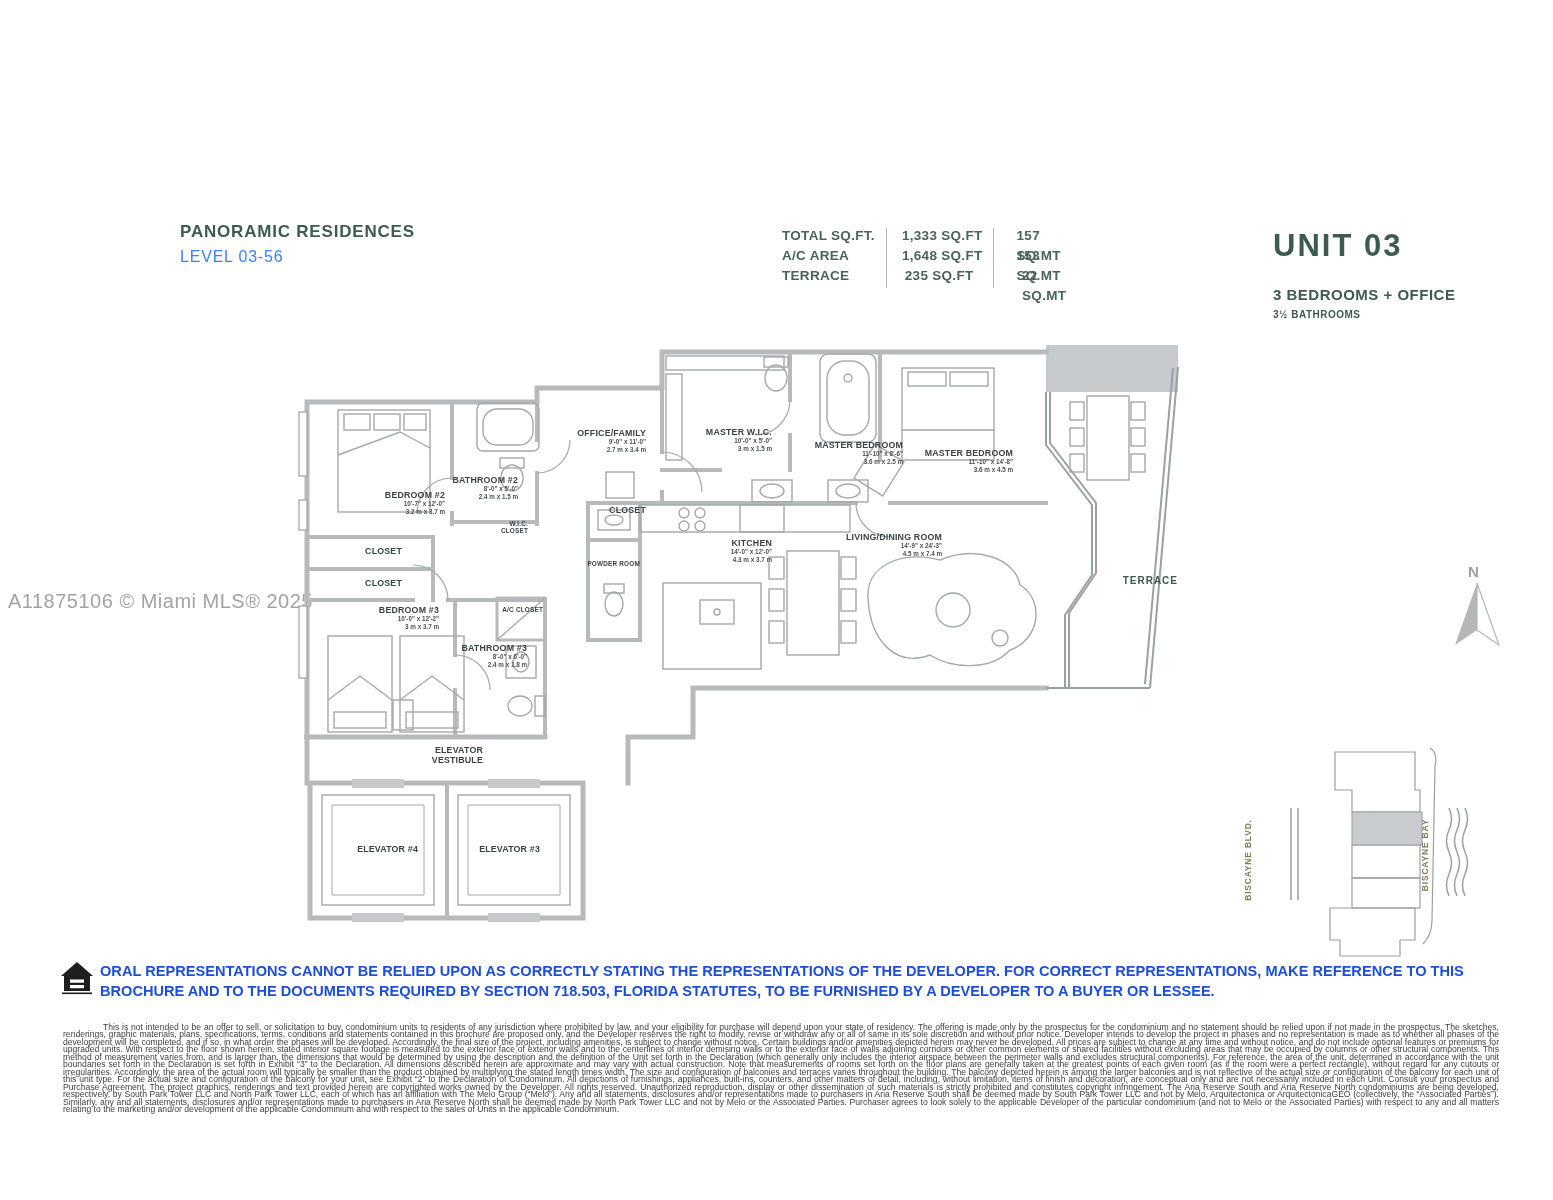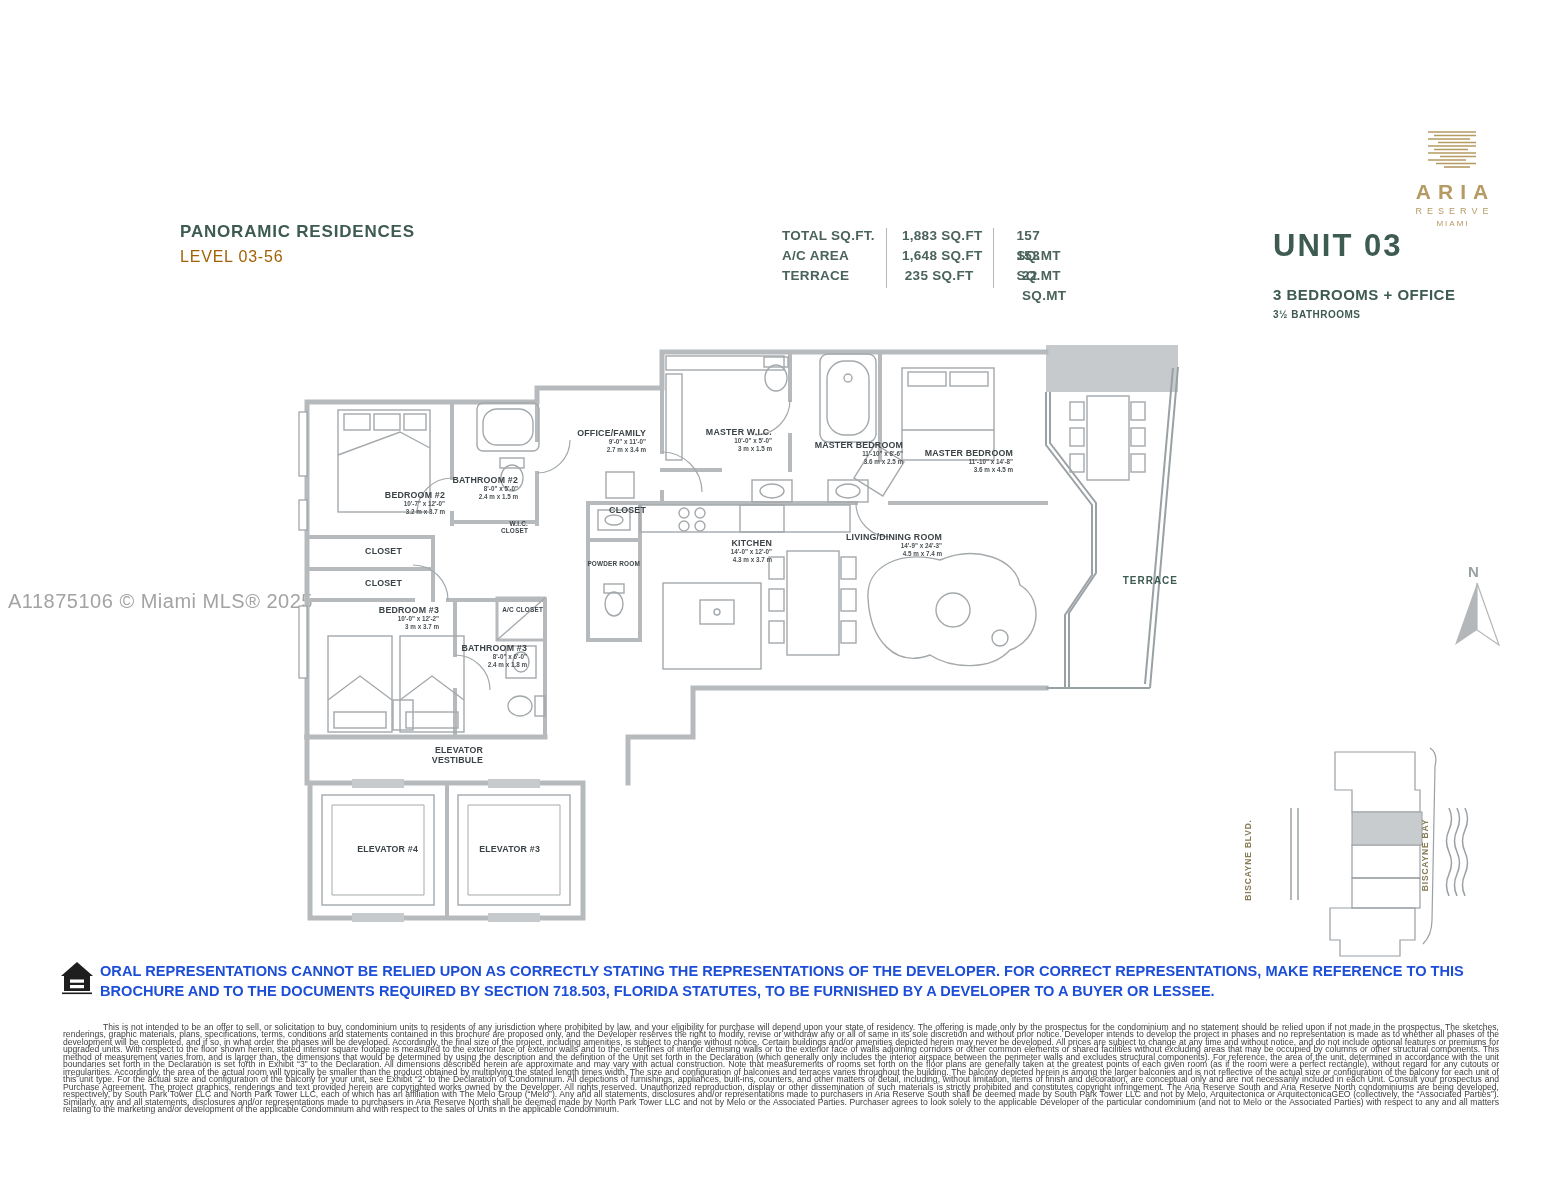--- a/index.html
+++ b/index.html
@@ -2,21 +2,21 @@
 <html><head>
 <meta charset="utf-8">
 <style>
   html,body{margin:0;padding:0;background:#ffffff;}
   #canvas{position:relative;width:1553px;height:1200px;background:#ffffff;overflow:hidden;
           font-family:"Liberation Sans","DejaVu Sans",sans-serif;}
   .abs{position:absolute;}
 
   
   .res-title{left:180px;top:222px;font-size:17px;font-weight:bold;letter-spacing:.8px;color:#3d5b50;}
-  .res-sub{left:180px;top:248px;font-size:16px;letter-spacing:.8px;color:#a16207;}
+  .res-sub{left:180px;top:248px;font-size:16px;letter-spacing:.8px;color:#3b82f6;}
 
   
   .atable{left:782px;top:226px;width:300px;color:#4a635c;font-size:13.5px;font-weight:bold;letter-spacing:.3px;}
   .atable .row{display:flex;height:20px;line-height:20px;}
   .atable .c1{width:116px;}
   .atable .c2{width:108px;padding-left:14px;}
   .atable .c3{padding-left:16px;}
   .vline{position:absolute;width:1px;background:#b3bab6;top:228px;height:60px;}
 
   
@@ -60,57 +60,37 @@
 <body>
 
 <div id="canvas">
 
   <div class="abs res-title">PANORAMIC RESIDENCES</div>
   <div class="abs res-sub">LEVEL 03-56</div>
 
   <div class="abs atable">
     <div class="row">
       <div class="c1">TOTAL SQ.FT.</div>
-      <div class="c2">1,883 SQ.FT</div>
+      <div class="c2">1,333 SQ.FT</div>
       <div class="c3">157 SQ.MT</div>
     </div>
     <div class="row">
       <div class="c1">A/C AREA</div>
       <div class="c2">1,648 SQ.FT</div>
       <div class="c3">153 SQ.MT</div>
     </div>
     <div class="row">
       <div class="c1">TERRACE</div>
       <div class="c2">235 SQ.FT</div>
       <div class="c3">22 SQ.MT</div>
     </div>
   </div>
   <div class="abs vline" style="left:886px;"></div>
   <div class="abs vline" style="left:993px;"></div>
 
-  <div class="abs brand">
-    <svg class="brand-lines" width="60" height="42" viewBox="0 0 60 42">
-      <g stroke="#b59a62" stroke-width="1.6">
-        <line x1="6" y1="2" x2="54" y2="2"></line>
-        <line x1="12" y1="5.5" x2="54" y2="5.5"></line>
-        <line x1="6" y1="9" x2="48" y2="9"></line>
-        <line x1="16" y1="12.5" x2="54" y2="12.5"></line>
-        <line x1="6" y1="16" x2="54" y2="16"></line>
-        <line x1="12" y1="19.5" x2="46" y2="19.5"></line>
-        <line x1="6" y1="23" x2="54" y2="23"></line>
-        <line x1="18" y1="26.5" x2="54" y2="26.5"></line>
-        <line x1="6" y1="30" x2="44" y2="30"></line>
-        <line x1="14" y1="33.5" x2="54" y2="33.5"></line>
-        <line x1="22" y1="37" x2="48" y2="37"></line>
-      </g>
-    </svg>
-    <div class="brand-name">ARIA</div>
-    <div class="brand-line2">RESERVE</div>
-    <div class="brand-line3">MIAMI</div>
-  </div>
 
   <div class="abs unit-number">UNIT 03</div>
   <div class="abs unit-f1">3 BEDROOMS + OFFICE</div>
   <div class="abs unit-f2">3½ BATHROOMS</div>
 
   <div class="abs watermark">A11875106 © Miami MLS® 2025</div>
 
   <svg class="abs" style="left:0;top:0;" width="1553" height="1200" viewBox="0 0 1553 1200">
 
     <rect x="1046" y="345" width="132" height="47" fill="#c6cacc"></rect>

